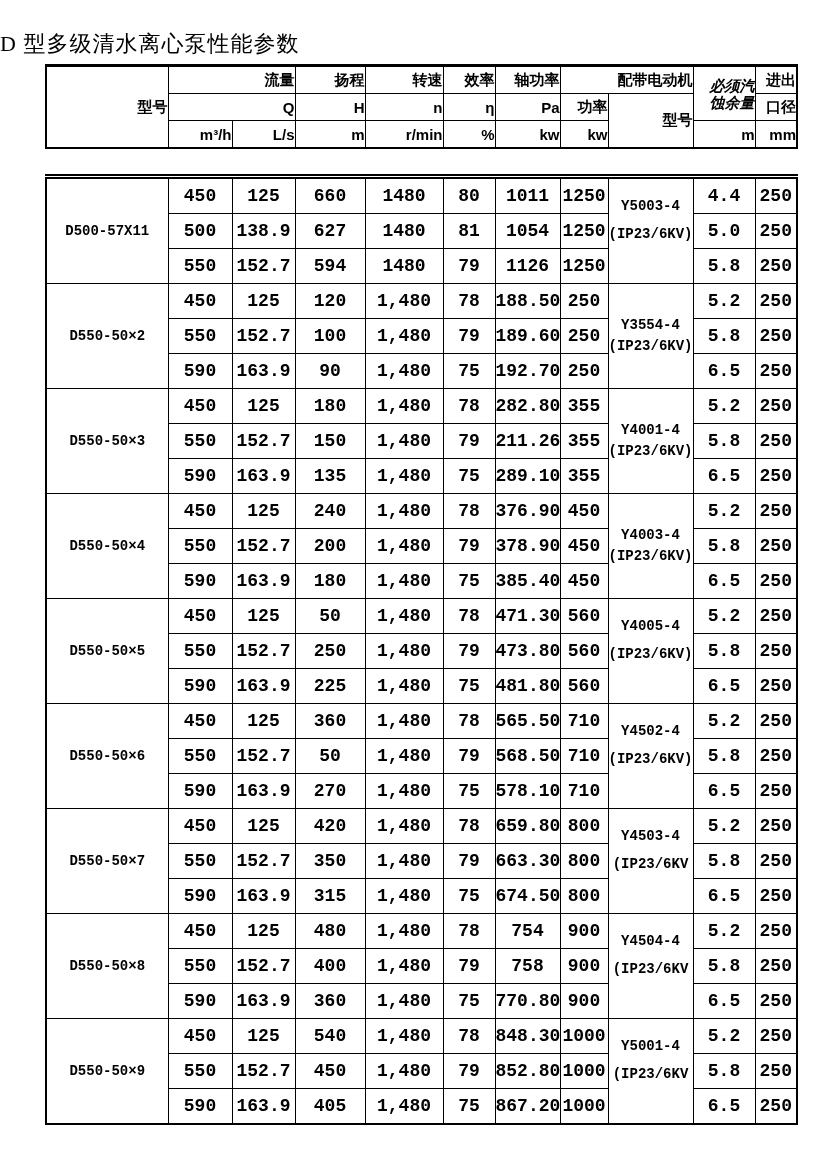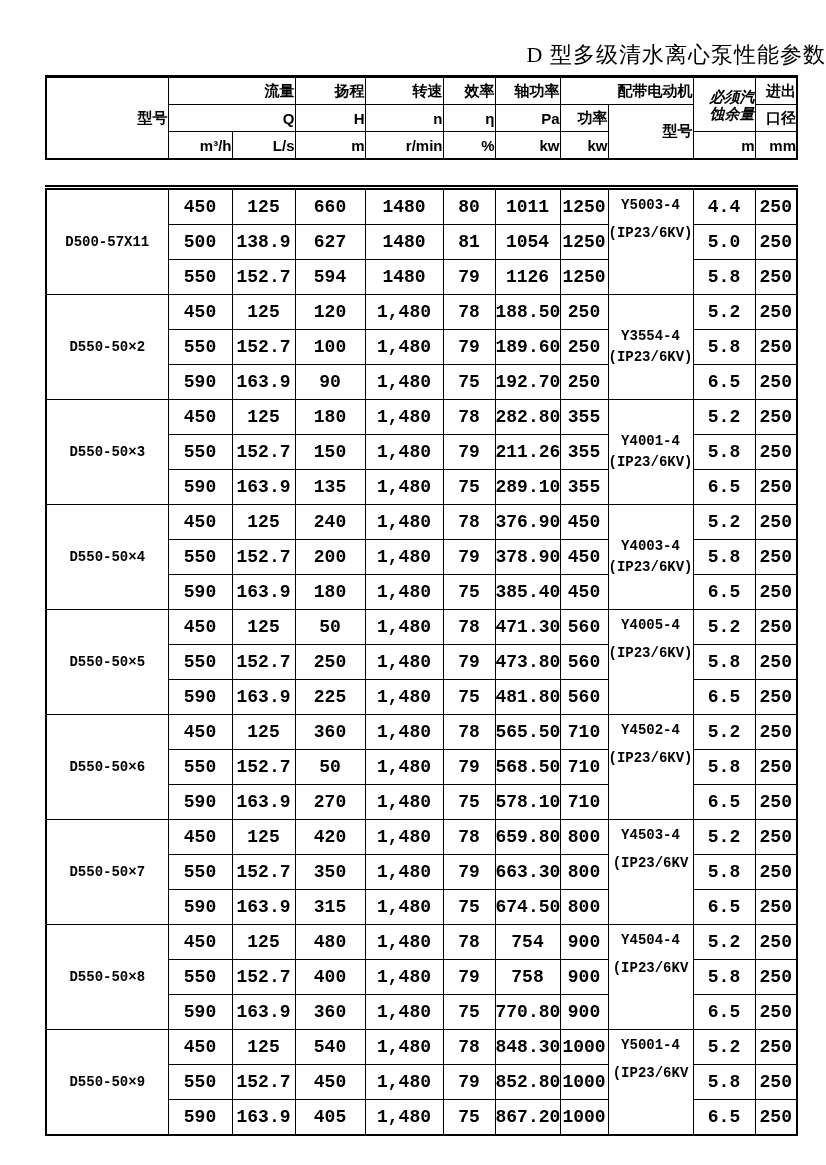--- a/index.html
+++ b/index.html
@@ -7,24 +7,24 @@
     padding: 0;
     background: #ffffff;
     color: #000000;
   }
   body {
     width: 826px;
     height: 1165px;
     overflow: hidden;
   }
   .page-title {
-    margin-top: 41px;
+    margin-top: 30px;
     height: 28px;
     line-height: 28px;
-    text-align: right;
+    text-align: left;
     font-family: "Liberation Serif", "DejaVu Serif", serif;
     font-size: 22px;
     letter-spacing: 1px;
     white-space: nowrap;
   }
   .tbl-wrap {
     margin-left: 45px;
     width: 753px;
   }
   table {
@@ -79,21 +79,21 @@
     letter-spacing: 0px;
   }
   .body-table td.motor-cell {
     font-size: 14px;
   }
   .motor-line {
     display: block;
   }
   td.motor-top {
     vertical-align: top;
-    padding-top: 1px;
+    padding-top: 13px;
   }
   td.motor-top .motor-line {
     height: 28px;
     line-height: 28px;
   }
   td.motor-center .motor-line {
     height: 21px;
     line-height: 21px;
   }
 </style>

